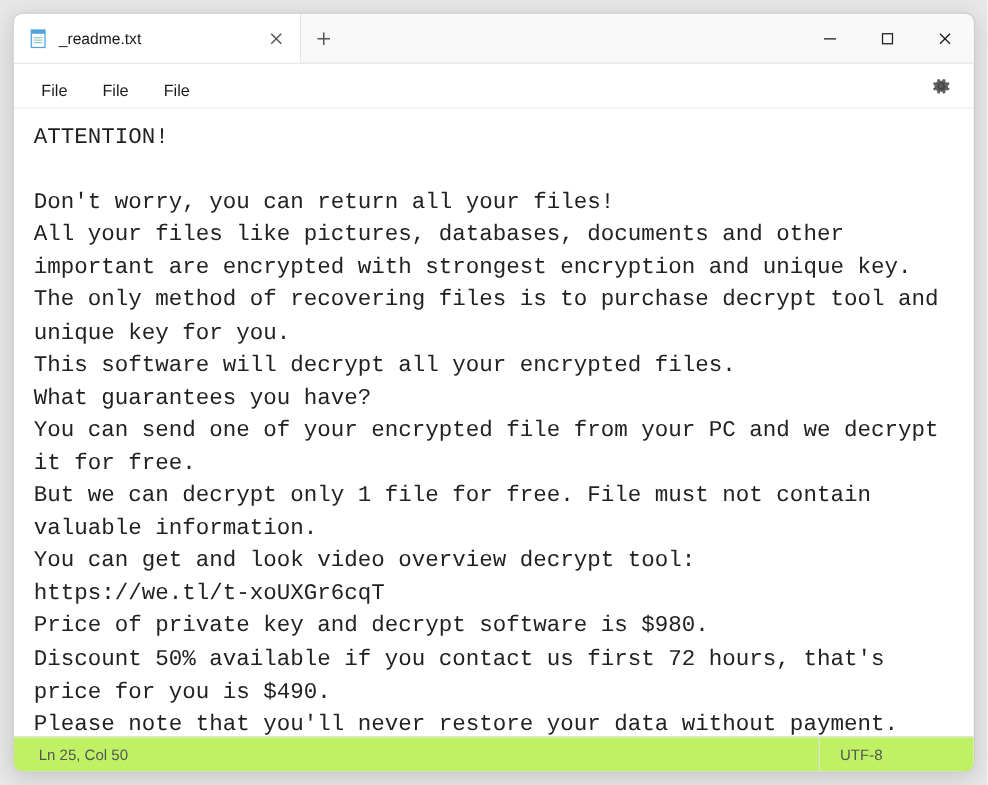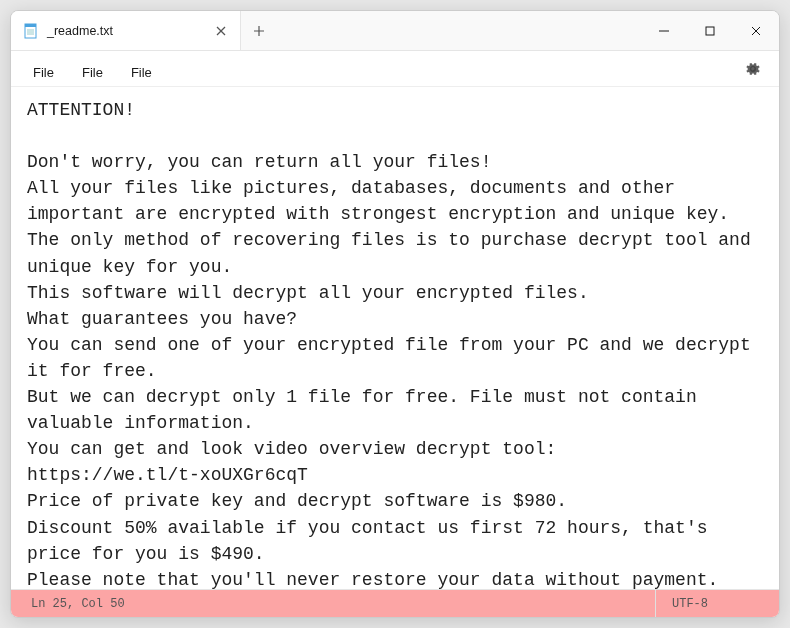--- a/index.html
+++ b/index.html
@@ -118,27 +118,26 @@
       height: 15px;
       background: #222;
       vertical-align: text-bottom;
       margin-left: 1px;
     }
 
     
     .statusbar {
       height: 28px;
       border-top: 1px solid #e5e5e5;
-      background: #fca5a5;
+      background: #bef264;
       display: flex;
       align-items: center;
       font-size: 12px;
       color: #555;
       padding: 0 4px;
-      font-family: Liberation Mono, monospace;
     }
     .status-cell {
       padding: 0 16px;
       border-left: 1px solid #e0e0e0;
       height: 100%;
       display: flex;
       align-items: center;
     }
     .status-cell:first-child { border-left: none; flex: 1; }
     .status-zoom { width: 120px; justify-content: center; }

